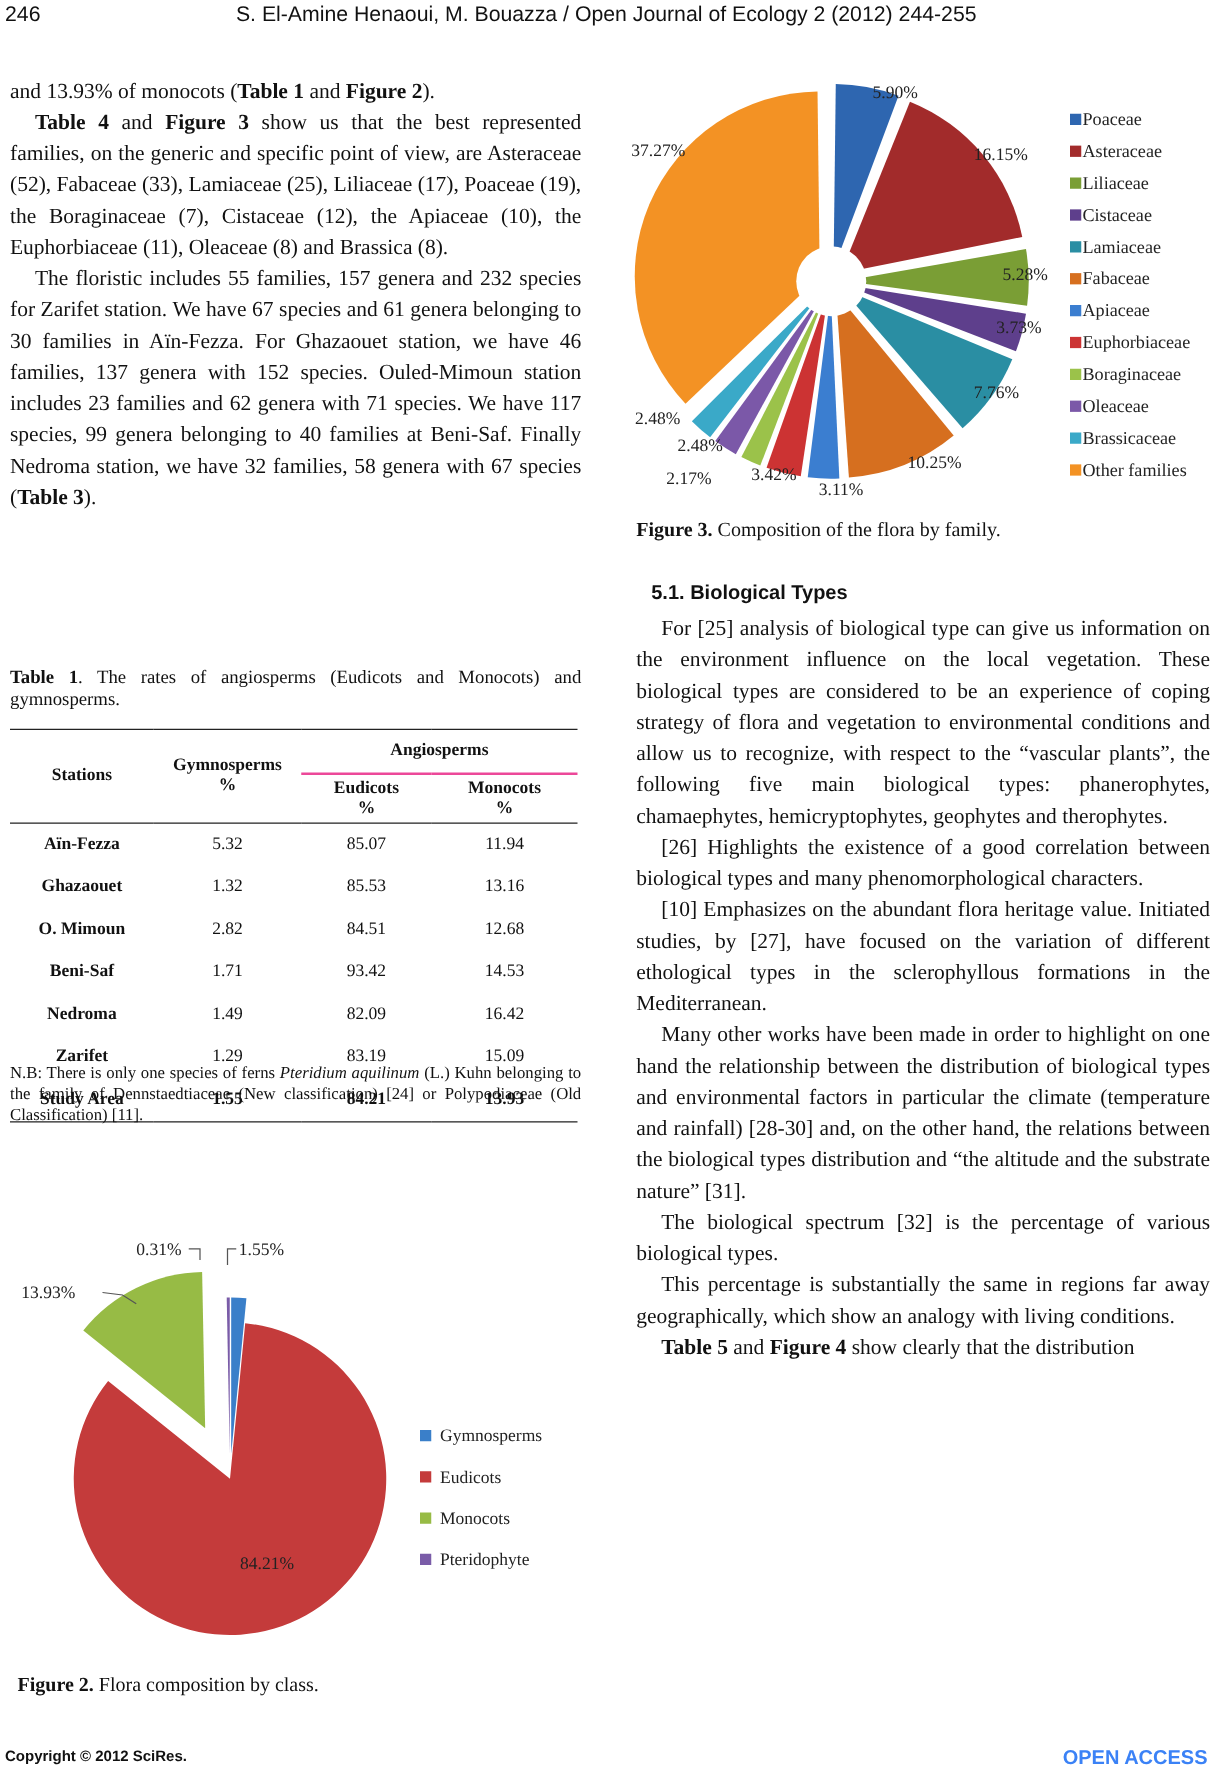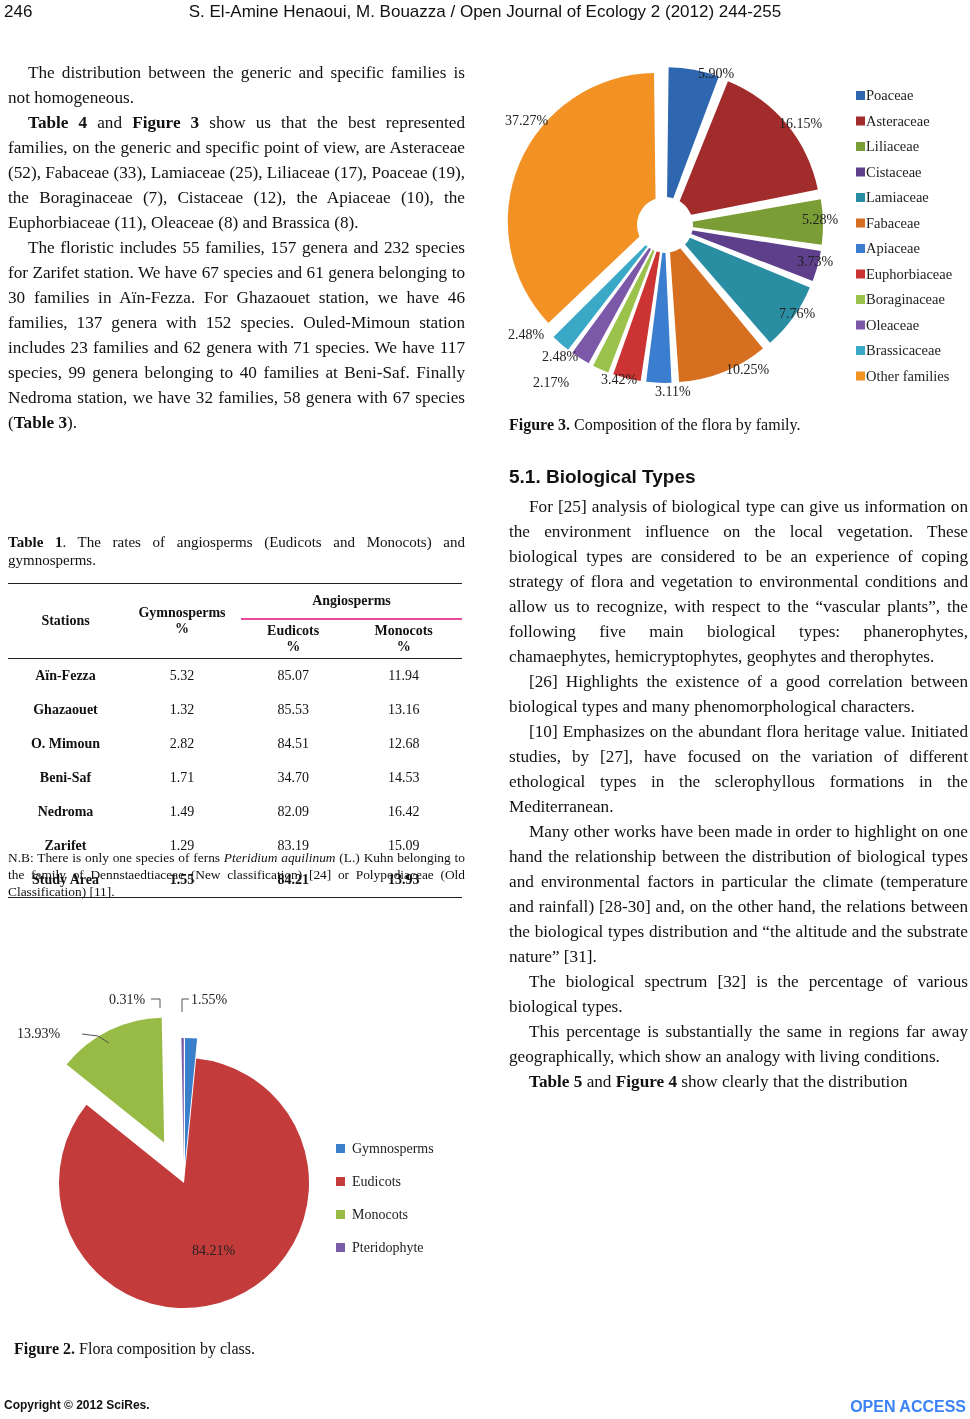--- a/index.html
+++ b/index.html
@@ -14,35 +14,35 @@
   p.body { margin: 0; font-size: 17.2px; line-height: 25px; text-align: justify; text-align-last: left; }
   p.ind { text-indent: 20px; }
   b { font-weight: bold; }
   .caption { font-size: 15px; line-height: 18px; text-align: justify; }
   .table1 { position: absolute; left: 8px; top: 583px; width: 454px; border-collapse: collapse;
             font-size: 14px; }
   .table1 th, .table1 td { text-align: center; padding: 0; }
   .table1 th { font-weight: bold; }
   .nb { font-size: 13.4px; line-height: 17px; text-align: justify; }
   .sec-h1 { font-family: "Liberation Sans", sans-serif; font-weight: bold; font-size: 21px; margin: 0; }
-  .sec-h2 { font-family: "Liberation Sans", sans-serif; font-weight: bold; font-size: 19px; margin: 0; }
+  .sec-h2 { font-family: "Liberation Sans", sans-serif; font-weight: bold; font-size: 16px; margin: 12px; }
   .footer-l { position: absolute; left: 4px; top: 1398px; font-family: "Liberation Sans", sans-serif;
               font-weight: bold; font-size: 12px; }
   .footer-r { position: absolute; right: 4px; top: 1398px; font-family: "Liberation Sans", sans-serif;
               font-weight: bold; font-size: 16px; color: #3b82f6; }
   svg text { font-family: "Liberation Serif", serif; }
 </style>
 </head>
 <body>
 
 <div class="hdr-page">246</div>
 <div class="hdr-title">S. El-Amine Henaoui, M. Bouazza / Open Journal of Ecology 2 (2012) 244-255</div>
 
 <div class="col left" style="top:60px;">
-  <p class="body ind">The distribution between the generic and specific families is not homogeneous.</p>
+  <p class="body"><span>and 13.93% of monocots (</span><b>Table 1</b><span> and </span><b>Figure 2</b><span>).</span></p>
   <p class="body ind"><b>Table 4</b><span> and </span><b>Figure 3</b><span> show us that the best represented families, on the generic and specific point of view, are Asteraceae (52), Fabaceae (33), Lamiaceae (25), Liliaceae (17), Poaceae (19), the Boraginaceae (7), Cistaceae (12), the Apiaceae (10), the Euphorbiaceae (11), Oleaceae (8) and Brassica (8).</span></p>
   <p class="body ind"><span>The floristic includes 55 families, 157 genera and 232 species for Zarifet station. We have 67 species and 61 genera belonging to 30 families in Aïn-Fezza. For Ghazaouet station, we have 46 families, 137 genera with 152 species. Ouled-Mimoun station includes 23 families and 62 genera with 71 species. We have 117 species, 99 genera belonging to 40 families at Beni-Saf. Finally Nedroma station, we have 32 families, 58 genera with 67 species (</span><b>Table 3</b><span>).</span></p>
 </div>
 
 <div class="col left caption" style="top:533px;"><b>Table 1</b><span>. The rates of angiosperms (Eudicots and Monocots) and gymnosperms.</span></div>
 
 <table class="table1">
   <thead>
     <tr style="border-top:1.5px solid #222;">
       <th rowspan="2" style="width:115px;height:70px;">Stations</th>
@@ -69,21 +69,21 @@
       </tr>
       <tr>
         <td style="height: 34px; font-weight: bold;">O. Mimoun</td>
         <td style="height: 34px;">2.82</td>
         <td style="height: 34px;">84.51</td>
         <td style="height: 34px;">12.68</td>
       </tr>
       <tr>
         <td style="height: 34px; font-weight: bold;">Beni-Saf</td>
         <td style="height: 34px;">1.71</td>
-        <td style="height: 34px;">34.70</td>
+        <td style="height: 34px;">93.42</td>
         <td style="height: 34px;">14.53</td>
       </tr>
       <tr>
         <td style="height: 34px; font-weight: bold;">Nedroma</td>
         <td style="height: 34px;">1.49</td>
         <td style="height: 34px;">82.09</td>
         <td style="height: 34px;">16.42</td>
       </tr>
       <tr>
         <td style="height: 34px; font-weight: bold;">Zarifet</td>

